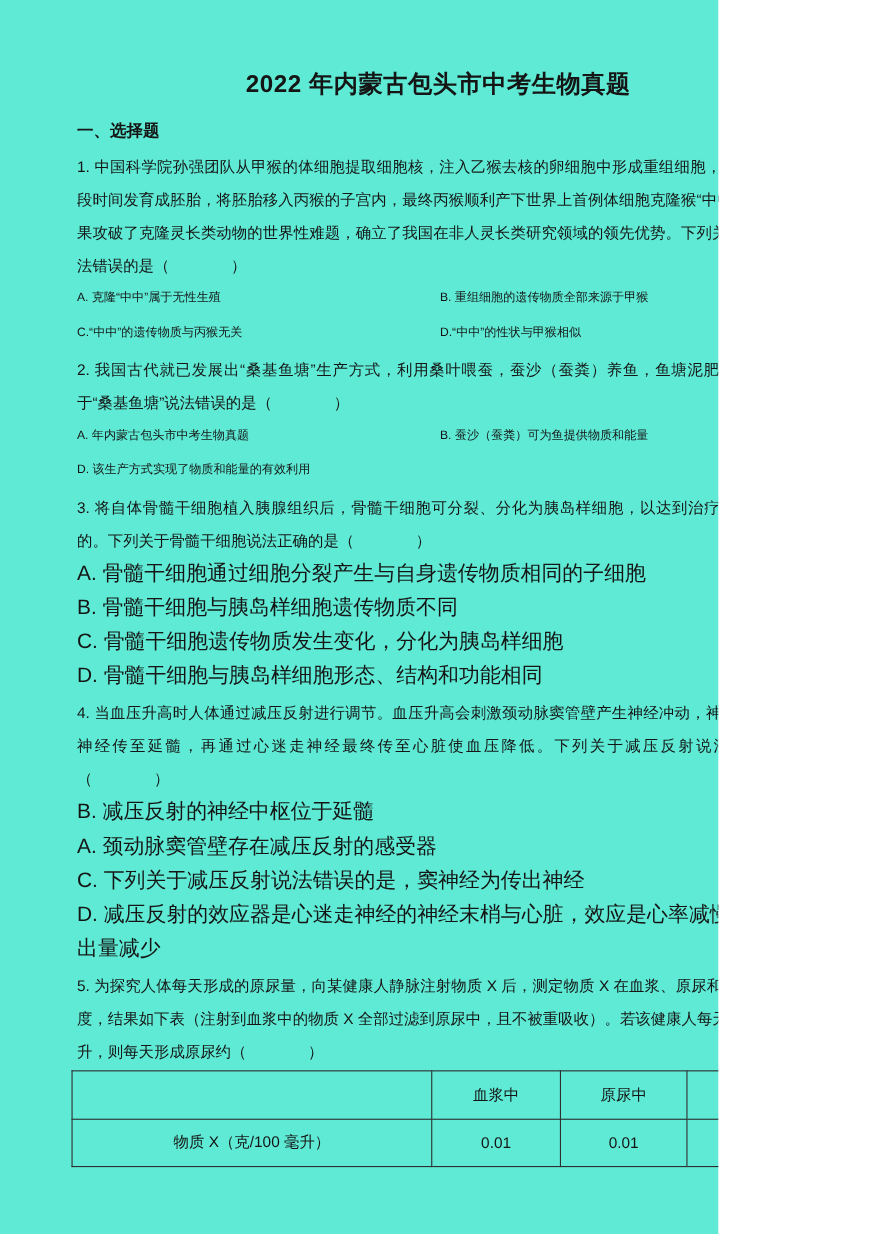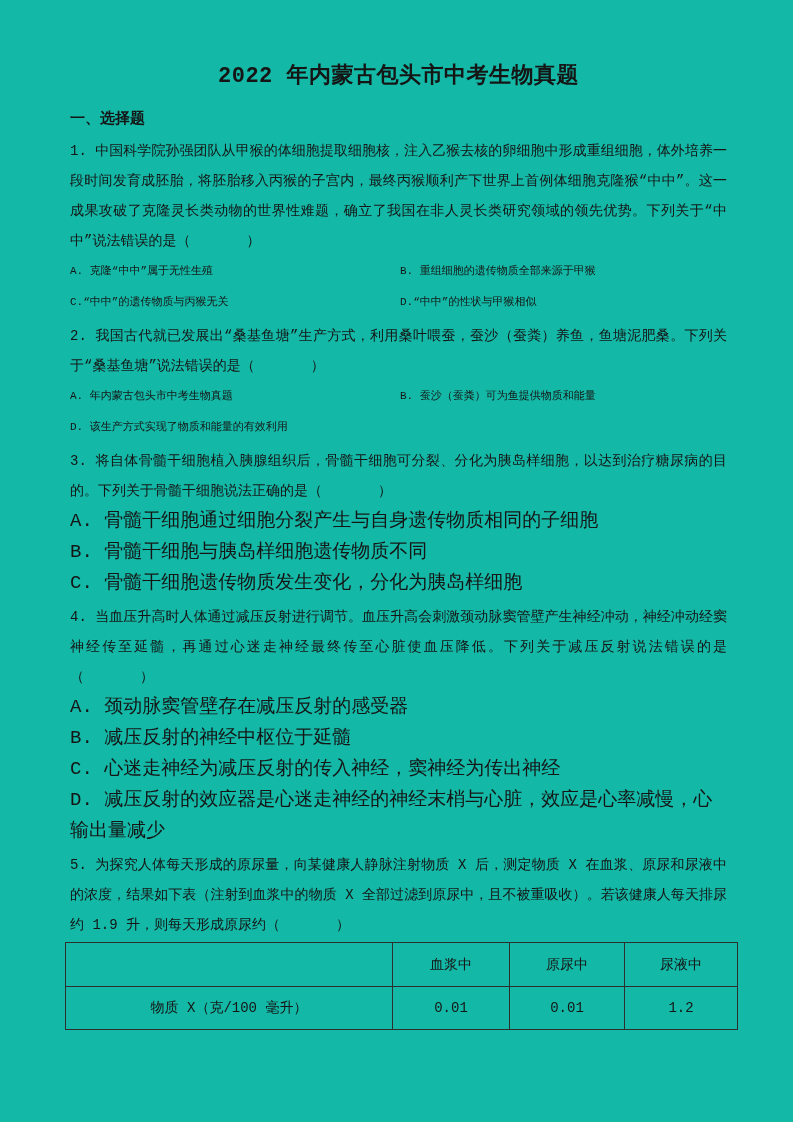--- a/index.html
+++ b/index.html
@@ -1,22 +1,22 @@
 <!DOCTYPE html>
 <html><head>
 <meta charset="utf-8">
 <style>
   html, body { margin: 0; padding: 0; background: #ffffff; }
   .page {
     position: relative;
-    width: 793px;
+    width: 653px;
     height: 1122px;
-    background: #14b8a6;
+    background: #5eead4;
     overflow: hidden;
-    font-family: Liberation Mono, monospace;
+    font-family: Liberation Sans, sans-serif;
     color: #151515;
   }
   .content {
     position: absolute;
     left: 70px;
     top: 0;
     width: 657px;
   }
   .doc-title {
     margin: 60px 0 0 0;
@@ -93,29 +93,30 @@
         <div class="opt">D. 该生产方式实现了物质和能量的有效利用</div>
       </div>
     </div>
 
     <div class="question">
       <p class="q-body">3. 将自体骨髓干细胞植入胰腺组织后，骨髓干细胞可分裂、分化为胰岛样细胞，以达到治疗糖尿病的目的。下列关于骨髓干细胞说法正确的是（　　　　）</p>
       <div class="opts-list">
         <div class="opt">A. 骨髓干细胞通过细胞分裂产生与自身遗传物质相同的子细胞</div>
         <div class="opt">B. 骨髓干细胞与胰岛样细胞遗传物质不同</div>
         <div class="opt">C. 骨髓干细胞遗传物质发生变化，分化为胰岛样细胞</div>
+        <div class="opt">D. 骨髓干细胞与胰岛样细胞形态、结构和功能相同</div>
       </div>
     </div>
 
     <div class="question">
       <p class="q-body">4. 当血压升高时人体通过减压反射进行调节。血压升高会刺激颈动脉窦管壁产生神经冲动，神经冲动经窦神经传至延髓，再通过心迷走神经最终传至心脏使血压降低。下列关于减压反射说法错误的是（　　　　）</p>
       <div class="opts-list">
+        <div class="opt">B. 减压反射的神经中枢位于延髓</div>
         <div class="opt">A. 颈动脉窦管壁存在减压反射的感受器</div>
-        <div class="opt">B. 减压反射的神经中枢位于延髓</div>
-        <div class="opt">C. 心迷走神经为减压反射的传入神经，窦神经为传出神经</div>
+        <div class="opt">C. 下列关于减压反射说法错误的是，窦神经为传出神经</div>
         <div class="opt">D. 减压反射的效应器是心迷走神经的神经末梢与心脏，效应是心率减慢，心输出量减少</div>
       </div>
     </div>
 
     <div class="question">
       <p class="q-body">5. 为探究人体每天形成的原尿量，向某健康人静脉注射物质 X 后，测定物质 X 在血浆、原尿和尿液中的浓度，结果如下表（注射到血浆中的物质 X 全部过滤到原尿中，且不被重吸收）。若该健康人每天排尿约 1.9 升，则每天形成原尿约（　　　　）</p>
 
       <table class="data-table">
         <colgroup>
           <col style="width:327px">

